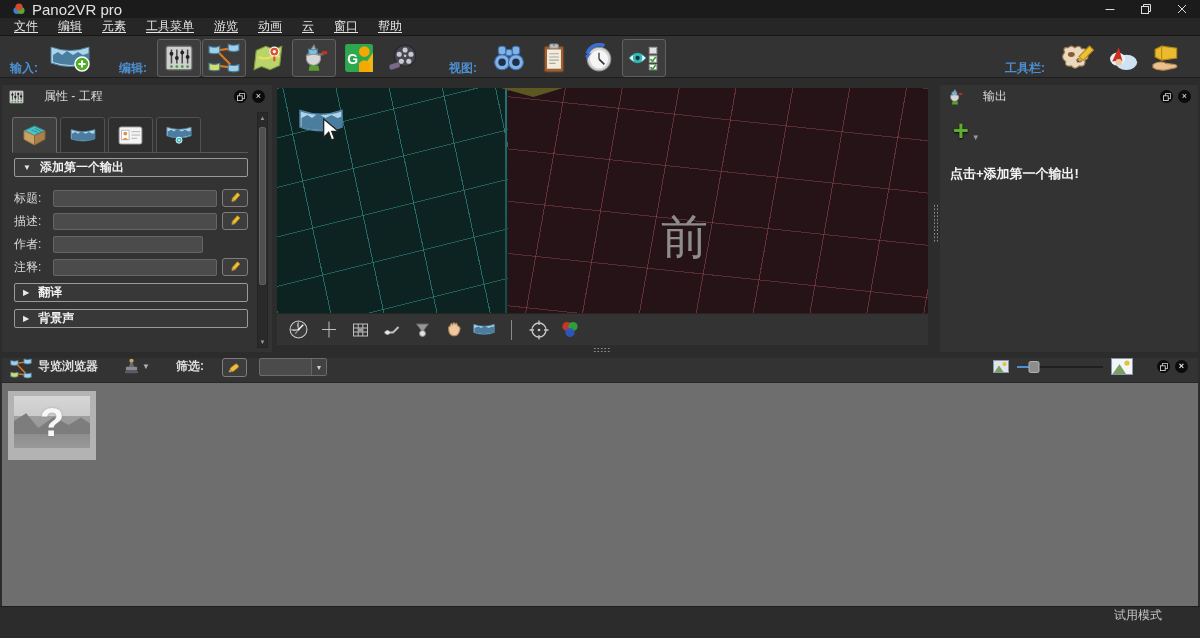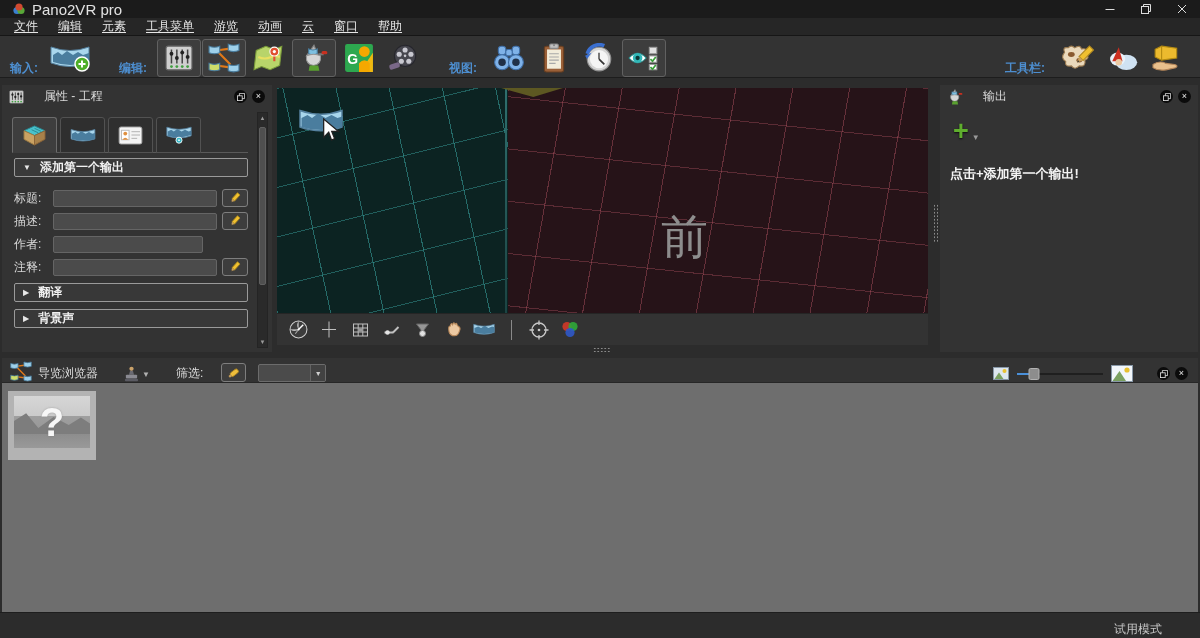--- a/index.html
+++ b/index.html
@@ -77,42 +77,42 @@
   .plus{color:#5fae2e;font-size:27px;font-weight:bold;line-height:22px;text-shadow:0 1px 2px rgba(0,0,0,.8);}
   .plus-caret{color:#9a9a9a;font-size:8px;margin-top:13px;}
   .out-hint{margin-top:22px;color:#f4f4f4;font-weight:bold;font-size:13px;}
 
   
   .dots-h{position:absolute;left:593px;top:347px;width:18px;height:5px;background-image:radial-gradient(circle,#8a8a8a .9px,transparent 1px);background-size:3.5px 3px;}
   .dots-v{position:absolute;left:933px;top:204px;width:5px;height:38px;background-image:radial-gradient(circle,#8a8a8a .9px,transparent 1px);background-size:3px 3.5px;}
 
   
   .bottom-panel{left:2px;top:358px;width:1196px;height:254px;position:absolute;background:#333;}
-  .bhead{height:24px;display:flex;align-items:flex-end;gap:6px;padding:0 8px;color:#dedede;}
+  .bhead{height:24px;display:flex;align-items:flex-start;gap:6px;padding:0 8px;color:#dedede;font-weight:bold;}
   .stamp-wrap{margin-left:20px;display:flex;align-items:center;gap:3px;}
   .caret{color:#b0b0b0;font-size:8px;}
   .filter-label{margin-left:20px;}
   .marker-btn{width:25px;height:19px;background:#3d3d3d;border:1px solid #7e7e7e;border-radius:3px;display:flex;align-items:center;justify-content:center;margin-left:12px;}
   .combo{width:68px;height:18px;background:#4b4b4b;border:1px solid #6c6c6c;border-radius:2px;display:flex;margin-left:6px;overflow:hidden;}
   .combo-val{flex:1;color:#eee;font-size:11px;padding:1px 3px;}
   .combo-arrow{width:15px;border-left:1px solid #636363;background:#424242;display:flex;align-items:center;justify-content:center;color:#cfcfcf;font-size:7px;}
   .zoom-area{margin-left:auto;display:flex;align-items:center;gap:8px;padding-right:2px;}
   .slider{position:relative;width:86px;height:14px;}
   .slider-track{position:absolute;top:6px;left:0;right:0;height:2px;background:#1f1f1f;}
   .slider-fill{position:absolute;top:6px;left:0;height:2px;background:#4a90d9;}
   .slider-handle{position:absolute;top:1px;width:11px;height:12px;background:#8d8d8d;border:1px solid #b2b2b2;border-radius:2px;transform:translateX(-50%);}
   .bcontent{position:absolute;top:24px;left:0;right:0;bottom:0;background:#6e6e6e;border-top:1px solid #272727;}
   .thumb-card{position:absolute;left:6px;top:8px;width:88px;height:69px;background:#b3b3b3;}
   .thumb-img{position:relative;width:76px;height:52px;margin:5px auto 0;overflow:hidden;
     background:linear-gradient(#d6d6d6 0%,#cbcbcb 38%,#9f9f9f 39%,#969696 72%,#8d8d8d 73%,#999 100%);}
   .mtn{position:absolute;left:0;right:0;top:28%;height:45%;background:#7d7d7d;clip-path:polygon(0 100%,0 45%,16% 12%,32% 75%,52% 28%,72% 62%,88% 30%,100% 55%,100% 100%);}
   .qmark{position:absolute;inset:0;display:flex;align-items:center;justify-content:center;font-size:40px;font-weight:bold;color:#f7f7f7;text-shadow:0 0 2px rgba(120,120,120,.6);}
 
   
-  .statusbar{position:absolute;left:0;right:0;bottom:0;height:26px;background:#2c2c2c;border-top:1px solid #1e1e1e;display:flex;align-items:flex-end;justify-content:flex-end;padding-right:38px;color:#c6c6c6;}
+  .statusbar{position:absolute;left:0;right:0;bottom:0;height:32px;background:#2c2c2c;border-top:1px solid #1e1e1e;display:flex;align-items:flex-start;justify-content:flex-end;padding-right:38px;color:#c6c6c6;}
 </style>
 </head>
 <body>
 
 <div class="app">
 
   <div class="titlebar">
     <span class="logo">
       <svg width="12" height="12" viewBox="0 0 12 12">
           <circle cx="4" cy="7.5" r="3.6" fill="#3a7fd0"></circle>

